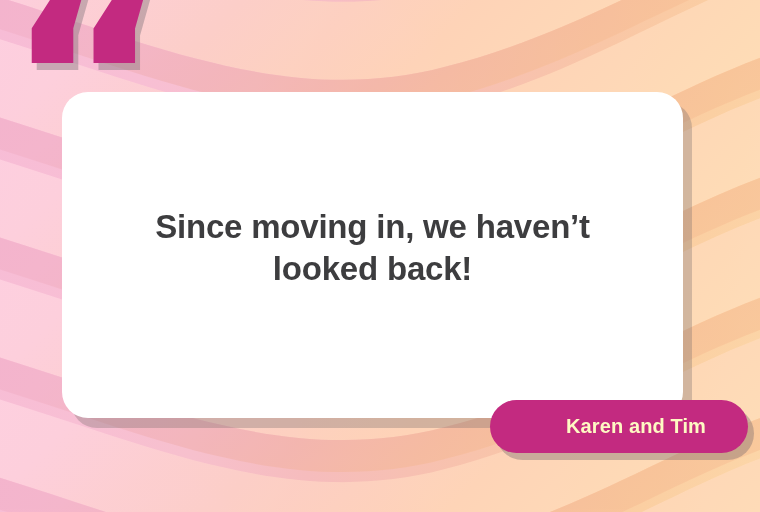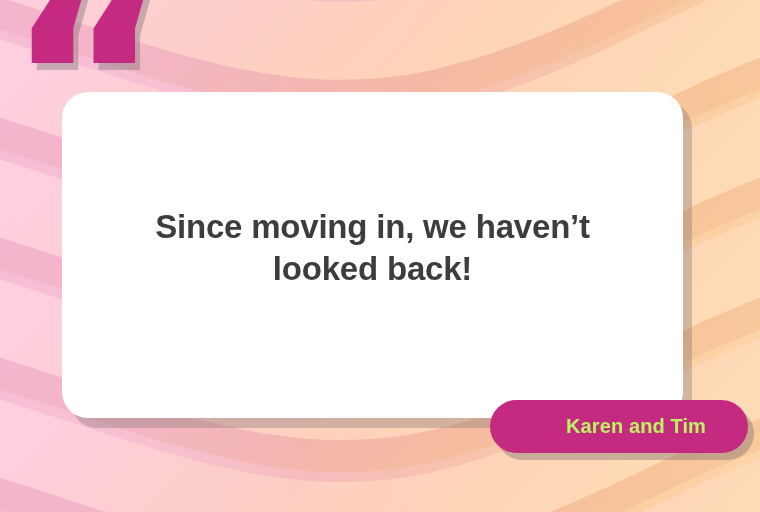--- a/index.html
+++ b/index.html
@@ -99,21 +99,21 @@
     box-shadow: 6px 7px 0 rgba(122, 108, 110, 0.40);
     display: flex;
     align-items: center;
     justify-content: center;
     z-index: 8;
   }
   .attribution-name {
     font-family: "Liberation Sans", sans-serif;
     font-size: 20px;
     font-weight: 700;
-    color: #bef264;
+    color: #fef9c3;
     letter-spacing: 0.1px;
     white-space: nowrap;
     margin-left: 34px;
   }
 </style>
 </head>
 <body>
 
 <div id="testimonial-canvas">
 

